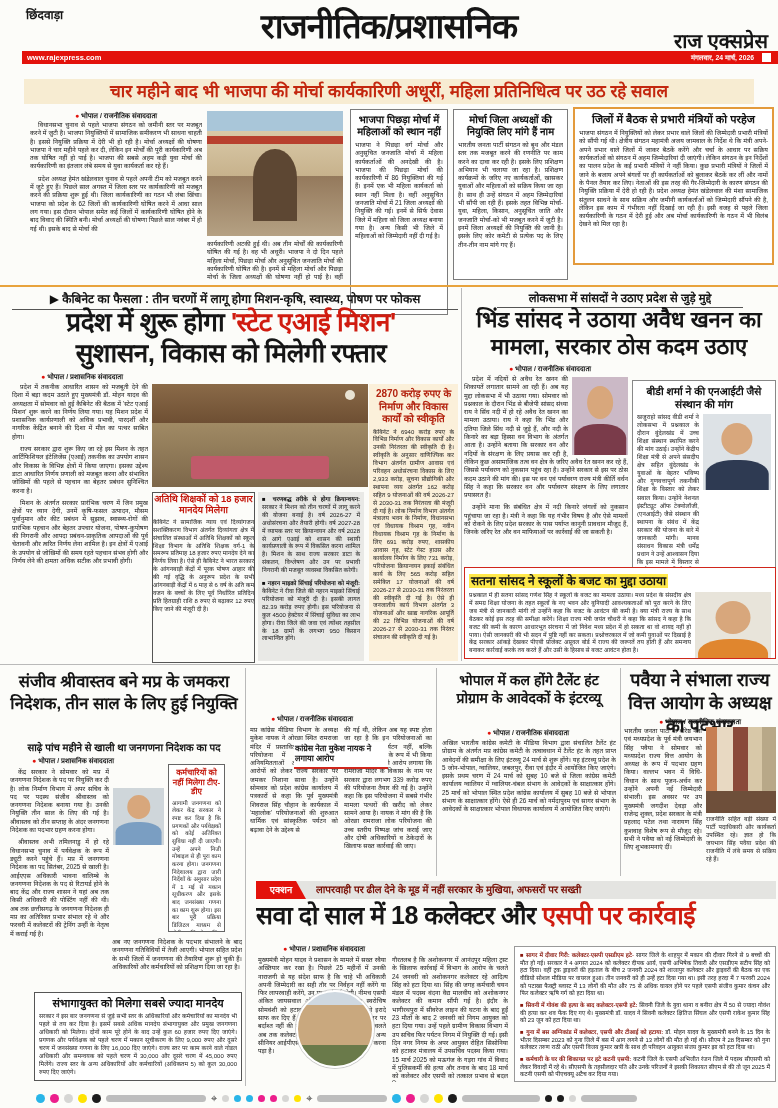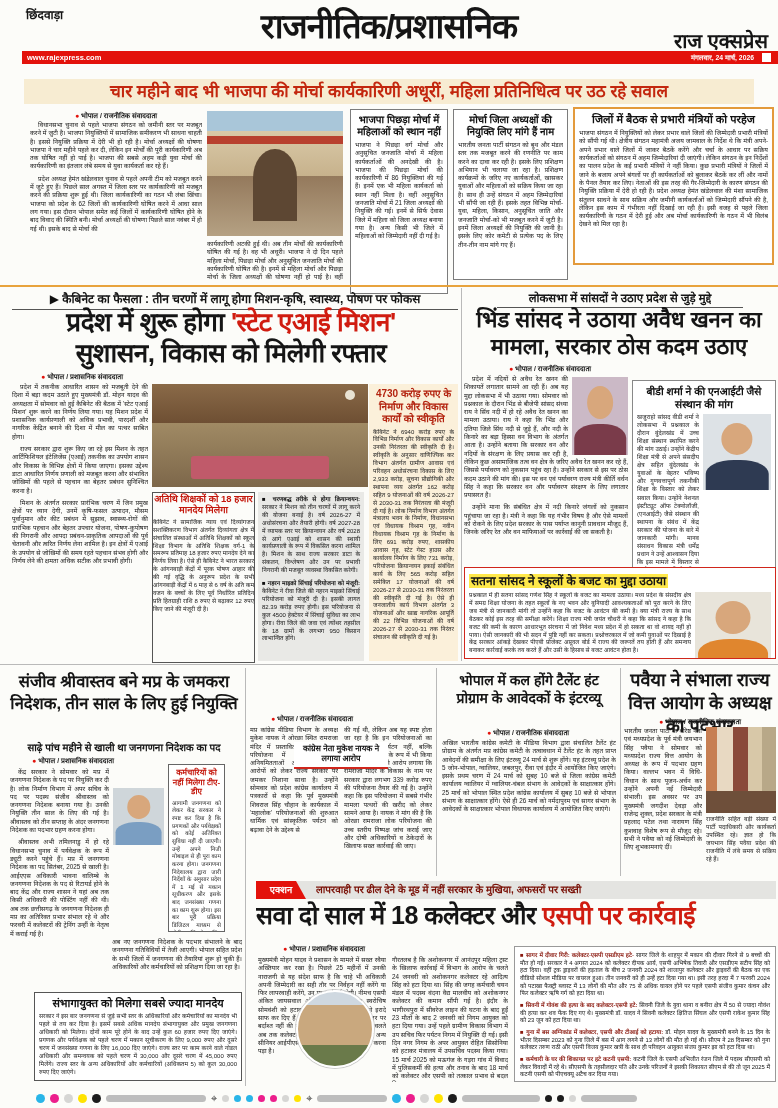--- a/index.html
+++ b/index.html
@@ -26,21 +26,21 @@
 
   
   .leadstrip{left:24px;top:79px;width:730px;height:25px;background:#f7ecd2;color:#c3270f;
              font-size:17px;font-weight:bold;text-align:center;line-height:26px;overflow:hidden;white-space:nowrap;}
   .lead-byline{left:30px;top:111px;width:172px;}
   .lead-colA{left:30px;top:121px;width:172px;height:159px;}
   .ph-lead{left:207px;top:111px;width:136px;height:125px;background:linear-gradient(180deg,#a9c6d9 0%,#a9c6d9 16%,#d9c9a8 16%,#c7b28c 52%,#94795c 52%,#b5a183 100%);}
   .ph-lead .arch{position:absolute;left:34%;top:30%;width:32%;height:58%;background:#5d4733;border-radius:50% 50% 0 0/40% 40% 0 0;}
   .ph-lead .band{position:absolute;left:0;top:20%;width:100%;height:6%;background:#b8412f;}
   .lead-cap{left:207px;top:240px;width:136px;height:41px;}
-  .lbox1{left:350px;top:109px;width:98px;height:185px;}
+  .lbox1{left:350px;top:109px;width:98px;height:206px;}
   .lbox2{left:453px;top:109px;width:115px;height:171px;}
   .lbox3{left:573px;top:107px;width:201px;height:158px;border:2px solid #e39a3b;}
   .lbox1 .bxt,.lbox2 .bxt{font-size:10px;}
   .lbox3 .bxt{font-size:11px;}
   .orangerule{left:0;top:285px;width:778px;height:2px;background:#e8a33d;}
 
   
   .kickL{left:12px;top:290px;width:446px;font-size:12px;font-weight:bold;text-align:center;
          border-bottom:1px solid #555;padding-bottom:2px;overflow:hidden;white-space:nowrap;}
   .kickL .arr{color:#111;}
@@ -96,21 +96,21 @@
   .cens-colB{left:112px;top:938px;width:130px;height:48px;}
   .honorbox{left:34px;top:992px;width:208px;height:89px;border:1px solid #555;background:#fff;padding:4px;box-sizing:border-box;overflow:hidden;}
   .honorbox .bxt{font-size:11px;}
   .honorbox .t{font-size:6px;}
 
   .ramhead{left:250px;top:671px;width:182px;text-align:center;font-size:15.5px;font-weight:bold;line-height:19.5px;}
   .ram-byline{left:252px;top:714px;width:120px;}
   .ram-colA{left:250px;top:726px;width:88px;height:150px;}
   .ram-colB{left:344px;top:726px;width:88px;height:150px;}
   .ram-inset{left:294px;top:742px;width:92px;background:#fff;border-bottom:2px solid #d0261c;
-             font-size:8px;font-weight:bold;text-align:center;line-height:1.25;padding:2px 1px 3px 1px;}
+             font-size:8px;font-weight:bold;line-height:1.25;padding:2px 1px 3px 1px;}
 
   .talhead{left:442px;top:671px;width:174px;text-align:center;font-size:14px;font-weight:bold;line-height:18px;}
   .tal-byline{left:452px;top:728px;width:152px;}
   .tal-body{left:442px;top:739px;width:174px;height:138px;}
 
   .pavhead{left:624px;top:669px;width:152px;text-align:center;font-size:18px;font-weight:bold;line-height:23px;}
   .pav-byline{left:628px;top:717px;width:144px;}
   .pav-body{left:624px;top:727px;width:78px;height:150px;}
   .ph-pav{left:706px;top:727px;width:70px;height:86px;background:linear-gradient(90deg,#c77f52 0 16%,#e8d9c2 16% 38%,#8a4a3a 38% 60%,#d8c8a8 60% 80%,#b8a888 80% 100%);}
   .ph-pav .desk{position:absolute;left:0;bottom:0;width:100%;height:26%;background:#6e4f3a;}
@@ -196,21 +196,21 @@
     </div>
   <div class="abs guestbox">
     <div class="bxt">अतिथि शिक्षकों को 18 हजार मानदेय मिलेगा</div>
     <div class="t" style="font-size:6px;">कैबिनेट ने सामाजिक न्याय एवं दिव्यांगजन सशक्तिकरण विभाग अंतर्गत दिव्यांगता क्षेत्र में संचालित संस्थाओं में अतिथि शिक्षकों को स्कूल शिक्षा विभाग के अतिथि शिक्षक वर्ग-1 के समरूप प्रतिमाह 18 हजार रुपए मानदेय देने का निर्णय लिया है। ऐसे ही कैबिनेट ने भारत सरकार के आंगनबाड़ी केंद्रों में पूरक पोषण आहार की की गई वृद्धि के अनुरूप प्रदेश के सभी आंगनबाड़ी केंद्रों में 6 माह से 6 वर्ष के अति कम वजन के बच्चों के लिए पूर्व निर्धारित प्रतिदिन प्रति हितग्राही राशि 8 रुपए से बढ़ाकर 12 रुपए किए जाने की मंजूरी दी है।</div>
   </div>
   <div class="abs bulcol">
     <div class="bul"><span class="sq">■ </span><b>चरणबद्ध तरीके से होगा क्रियान्वयन:</b><span> सरकार ने मिशन को तीन चरणों में लागू करने की योजना बनाई है। वर्ष 2026-27 में अधोसंरचना और तैयारी होगी। वर्ष 2027-28 में व्यापक स्तर पर क्रियान्वयन और वर्ष 2028 से आगे एआई को शासन की स्थायी कार्यप्रणाली के रूप में विकसित करना शामिल है। मिशन के साथ राज्य सरकार डाटा के संकलन, विश्लेषण और उन पर प्रभावी निगरानी की मजबूत व्यवस्था विकसित करेगी।</span></div>
     <div class="bul"><span class="sq">■ </span><b>नहरन माइक्रो सिंचाई परियोजना को मंजूरी:</b><span> कैबिनेट ने रीवा जिले की नहरन माइक्रो सिंचाई परियोजना को मंजूरी दी है। इसकी लागत 82.39 करोड़ रुपए होगी। इस परियोजना से कुल 4500 हेक्टेयर में सिंचाई सुविधा का लाभ होगा। रीवा जिले की जवा एवं त्योंथर तहसील के 18 ग्रामों के लगभग 950 किसान लाभान्वित होंगे।</span></div>
   </div>
   <div class="abs appbox">
-    <div class="bxt">4730 करोड़ रुपए के निर्माण और विकास कार्यों को स्वीकृति</div>
+    <div class="bxt">2870 करोड़ रुपए के निर्माण और विकास कार्यों को स्वीकृति</div>
     <div class="t" style="font-size:6px;">कैबिनेट ने 6940 करोड़ रुपए के विभिन्न निर्माण और विकास कार्यों और उनकी निरंतरता की स्वीकृति दी है। स्वीकृति के अनुसार वाणिज्यिक कर विभाग अंतर्गत ग्रामीण आवास एवं परिवहन अधोसंरचना विकास के लिए 2,933 करोड़, सूचना प्रौद्योगिकी और स्थापना व्यय अंतर्गत 162 करोड़ सहित 9 योजनाओं की वर्ष 2026-27 से 2030-31 तक निरंतरता की मंजूरी दी गई है। लोक निर्माण विभाग अंतर्गत मंत्रालय भवन के निर्माण, विधानसभा एवं विधायक विश्राम गृह, नवीन विधायक विश्राम गृह के निर्माण के लिए 691 करोड़ रुपए, शासकीय आवास गृह, स्टेट गेस्ट हाउस और कार्यालय निर्माण के लिए 731 करोड़, परियोजना क्रियान्वयन इकाई संबंधित कार्य के लिए 565 करोड़ सहित समेकित 17 योजनाओं की वर्ष 2026-27 से 2030-31 तक निरंतरता की स्वीकृति दी गई है। ऐसे ही जनजातीय कार्य विभाग अंतर्गत 3 योजनाओं और खाद्य नागरिक आपूर्ति की 22 विभिन्न योजनाओं की वर्ष 2026-27 से 2030-31 तक निरंतर संचालन की स्वीकृति दी गई है।</div>
   </div>
   <div class="abs vline vmid"></div>
 
   <div class="abs kickR">लोकसभा में सांसदों ने उठाए प्रदेश से जुड़े मुद्दे</div>
   <div class="abs bhindhead">
     <span>भिंड सांसद ने उठाया अवैध खनन का</span><br><span>मामला, सरकार ठोस कदम उठाए</span>
   </div>
   <div class="abs byline bhind-byline"><span class="dot">●</span> <span>भोपाल / राजनीतिक संवाददाता</span></div>
   <div class="abs t bhind-body">

